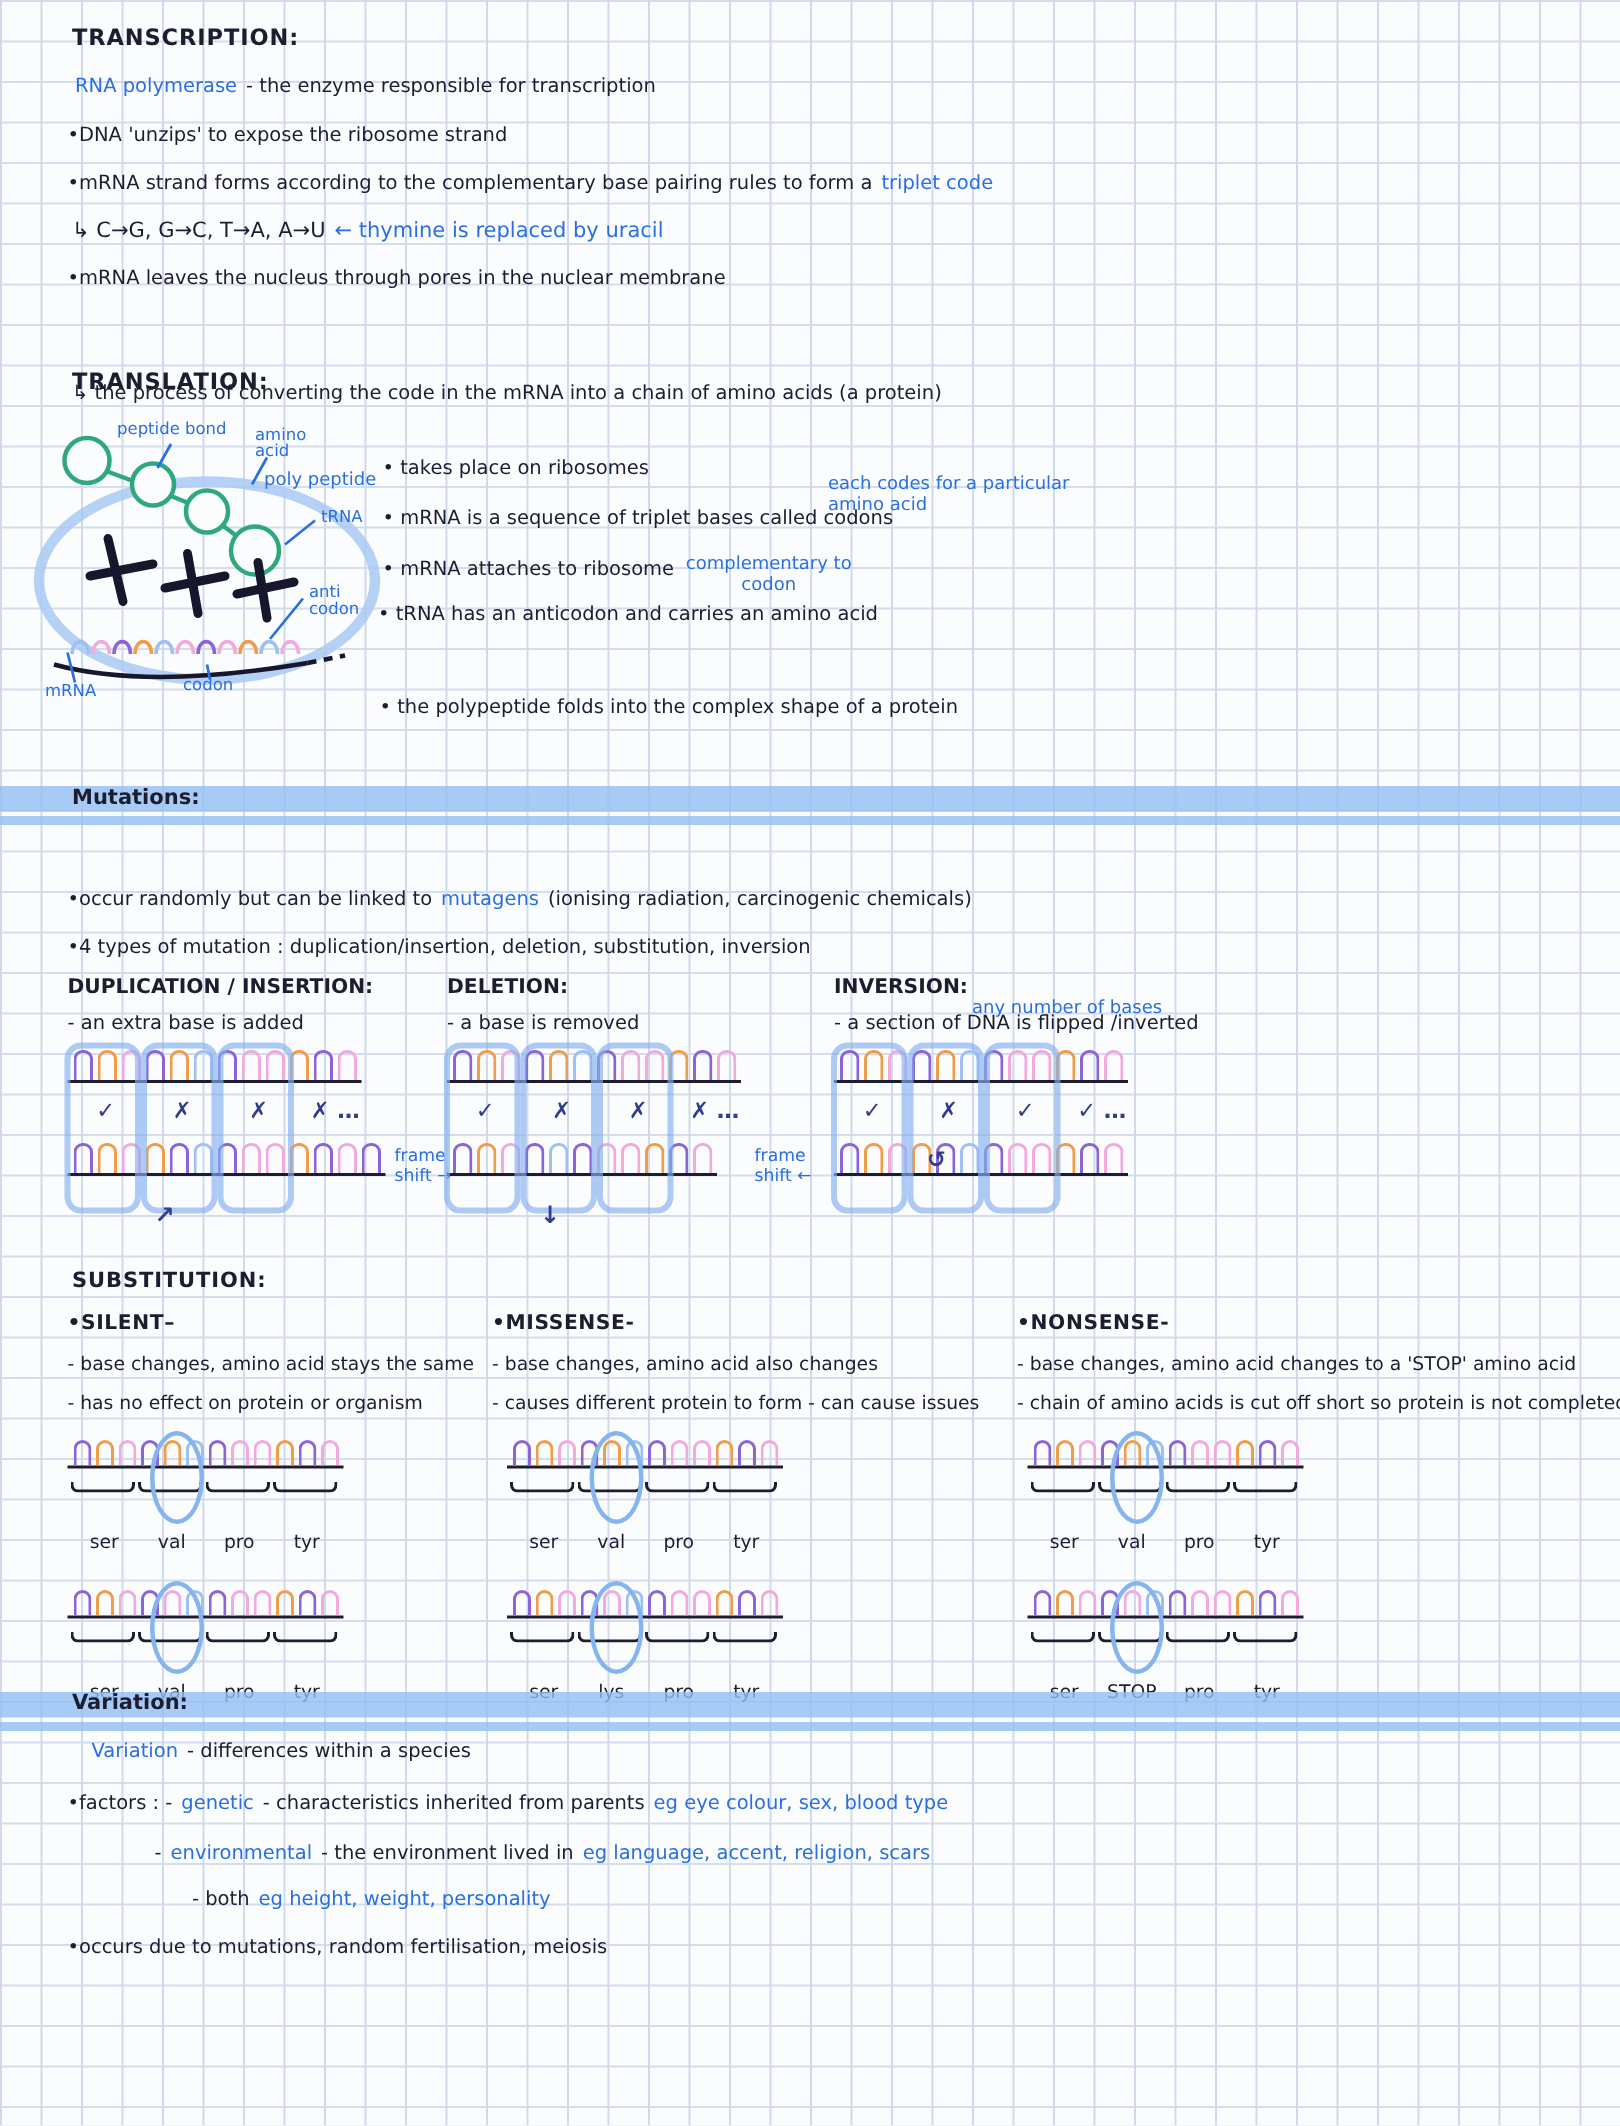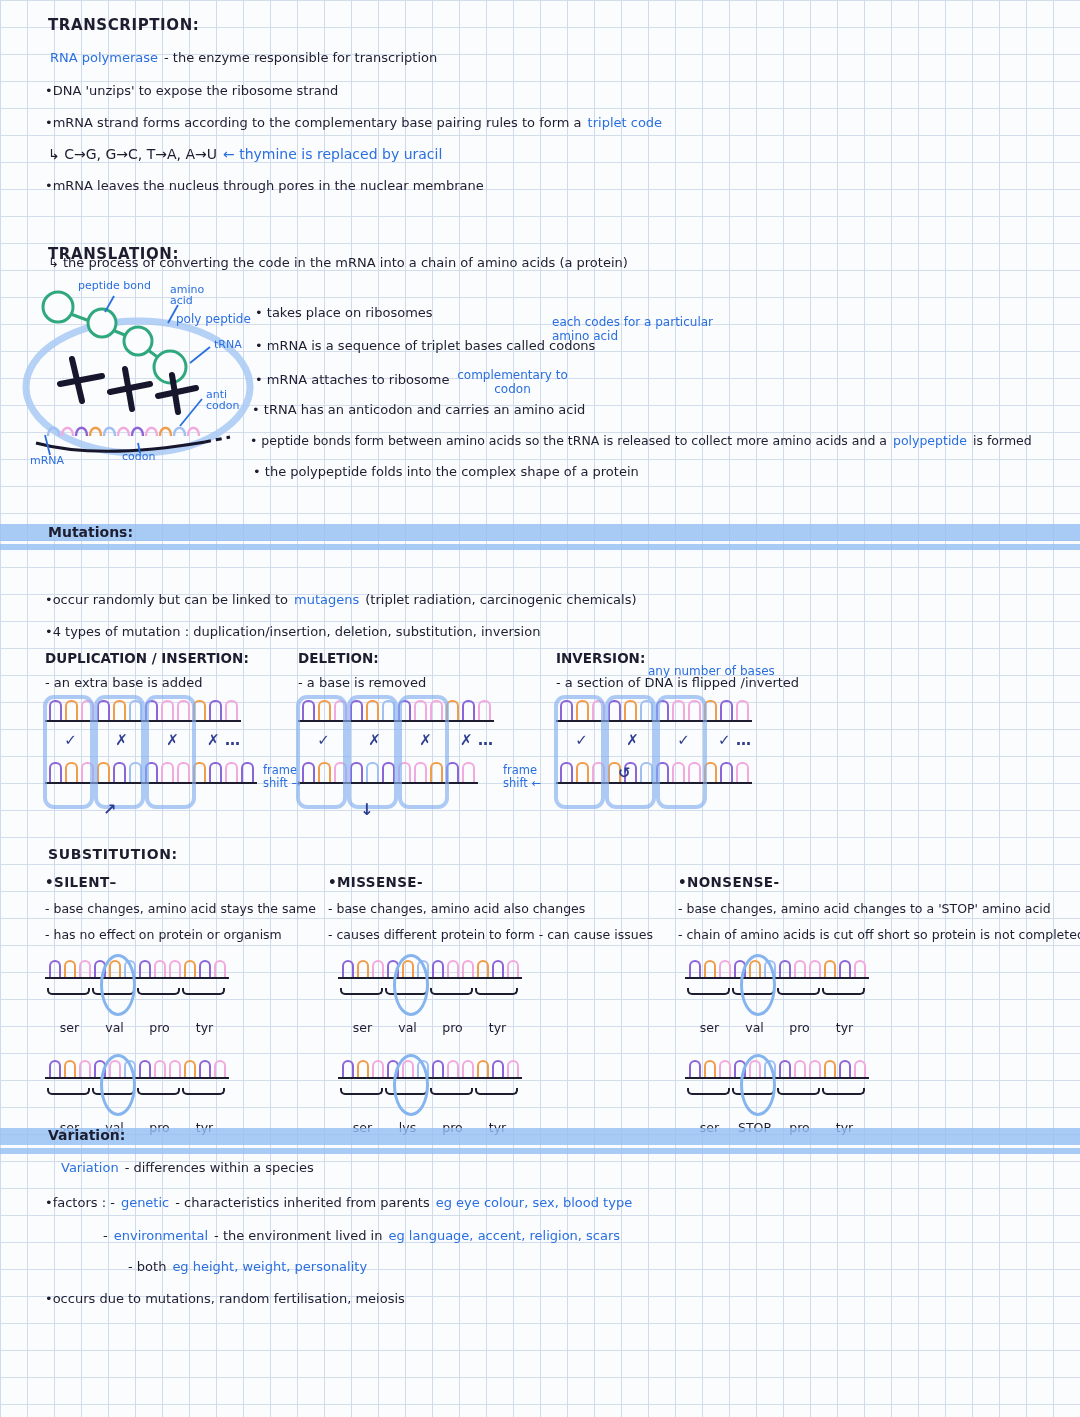--- a/index.html
+++ b/index.html
@@ -138,28 +138,27 @@
     <div class="dlabel" style="left:10px;top:172px">mRNA</div>
     <div class="dlabel" style="left:102px;top:168px">codon</div>
   </div>
 
   <div class="line abs" style="left:255px;top:305px"><span class="seg seg-ink">• takes place on ribosomes</span></div>
   <div class="line abs" style="left:255px;top:338px"><span class="seg seg-ink">• mRNA is a sequence of triplet bases called codons</span></div>
   <div class="blue-note abs" style="left:552px;top:315px;width:175px">each codes for a particular amino acid</div>
   <div class="line abs" style="left:255px;top:372px"><span class="seg seg-ink">• mRNA attaches to ribosome</span></div>
   <div class="blue-note abs" style="left:455px;top:368px;width:115px;text-align:center">complementary to codon</div>
   <div class="line abs" style="left:252px;top:402px"><span class="seg seg-ink">• tRNA has an anticodon and carries an amino acid</span></div>
-  <div class="line abs" style="left:250px;top:433px;font-size:12.5px"><span class="seg seg-ink">• peptide bonds form between amino acids so the tRNA is released to collect more amino acids and a</span><span class="seg seg-blue">polypeptide</span><span class="seg seg-ink">is formed</span></div>
   <div class="line abs" style="left:253px;top:464px"><span class="seg seg-ink">• the polypeptide folds into the complex shape of a protein</span></div>
 
   <div class="band abs" style="top:524px;height:17px"></div>
   <div class="band abs" style="top:544px;height:6px"></div>
   <div class="band-title abs" style="left:48px;top:524px">Mutations:</div>
 
-  <div class="line abs" style="left:45px;top:592px"><span class="seg seg-ink">•occur randomly but can be linked to</span><span class="seg seg-blue">mutagens</span><span class="seg seg-ink">(triplet radiation, carcinogenic chemicals)</span></div>
+  <div class="line abs" style="left:45px;top:592px"><span class="seg seg-ink">•occur randomly but can be linked to</span><span class="seg seg-blue">mutagens</span><span class="seg seg-ink">(ionising radiation, carcinogenic chemicals)</span></div>
   <div class="line abs" style="left:45px;top:624px"><span class="seg seg-ink">•4 types of mutation : duplication/insertion, deletion, substitution, inversion</span></div>
 
   <div class="mut-col" style="left:45px;top:650px">
     <div class="mut-title">DUPLICATION / INSERTION:</div>
     <div class="mut-desc"><span class="seg seg-ink">- an extra base is added</span></div>
     <div class="mutseq">
       <div class="seqrow r1"><span class="arch" style="border-color: rgb(139, 100, 216);"></span><span class="arch" style="border-color: rgb(240, 157, 74);"></span><span class="arch" style="border-color: rgb(242, 169, 222);"></span><span class="arch" style="border-color: rgb(139, 100, 216);"></span><span class="arch" style="border-color: rgb(240, 157, 74);"></span><span class="arch" style="border-color: rgb(159, 192, 240);"></span><span class="arch" style="border-color: rgb(139, 100, 216);"></span><span class="arch" style="border-color: rgb(242, 169, 222);"></span><span class="arch" style="border-color: rgb(242, 169, 222);"></span><span class="arch" style="border-color: rgb(240, 157, 74);"></span><span class="arch" style="border-color: rgb(139, 100, 216);"></span><span class="arch" style="border-color: rgb(242, 169, 222);"></span></div>
       <div class="marks"><span class="mark">✓</span><span class="mark">✗</span><span class="mark">✗</span><span class="mark">✗ …</span></div>
       <div class="seqrow r2"><span class="arch" style="border-color: rgb(139, 100, 216);"></span><span class="arch" style="border-color: rgb(240, 157, 74);"></span><span class="arch" style="border-color: rgb(242, 169, 222);"></span><span class="arch" style="border-color: rgb(240, 157, 74);"></span><span class="arch" style="border-color: rgb(139, 100, 216);"></span><span class="arch" style="border-color: rgb(159, 192, 240);"></span><span class="arch" style="border-color: rgb(139, 100, 216);"></span><span class="arch" style="border-color: rgb(242, 169, 222);"></span><span class="arch" style="border-color: rgb(242, 169, 222);"></span><span class="arch" style="border-color: rgb(240, 157, 74);"></span><span class="arch" style="border-color: rgb(139, 100, 216);"></span><span class="arch" style="border-color: rgb(242, 169, 222);"></span><span class="arch" style="border-color: rgb(139, 100, 216);"></span></div>
       <div class="tbox" style="left:-2px"></div>

